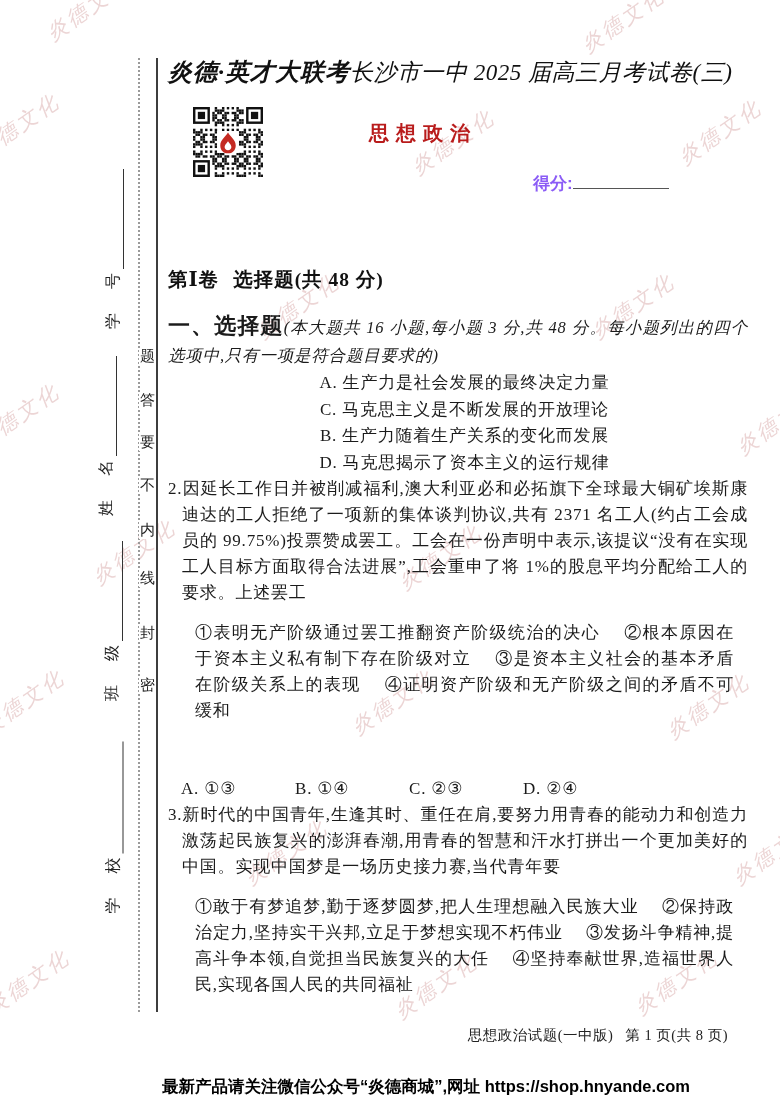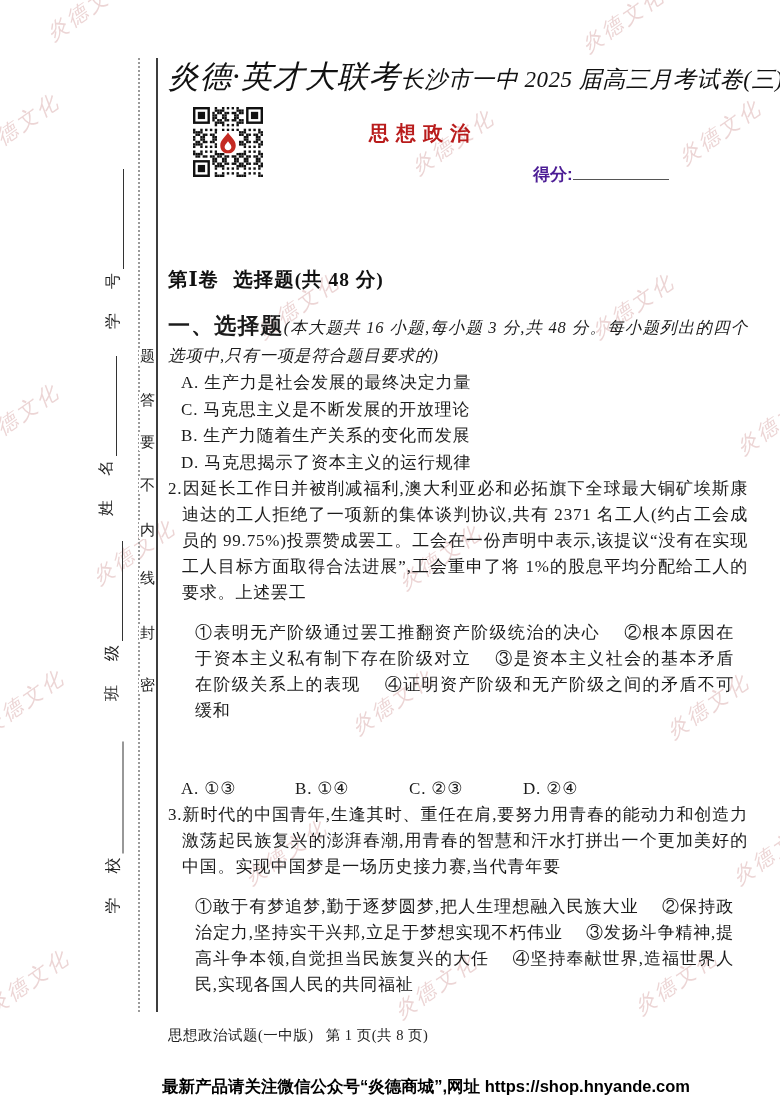--- a/index.html
+++ b/index.html
@@ -24,58 +24,58 @@
     position:absolute;height:22px;display:flex;align-items:flex-end;
     transform:rotate(-90deg);font-size:16px;color:#222;white-space:nowrap;
   }
   .id-field .fl{letter-spacing:4px;}
   .id-field .blank{display:inline-block;width:100px;height:17px;border-bottom:1.6px solid #333;}
   
   .exam-title{
     position:absolute;left:168px;top:56px;width:580px;white-space:nowrap;
     font-size:23px;color:#111;
   }
-  .exam-title .brand{font-weight:normal;font-style:italic;font-size:31px;letter-spacing:1px;}
+  .exam-title .brand{font-weight:bold;font-style:italic;font-size:24px;letter-spacing:1px;}
   .exam-title .rest{font-style:italic;letter-spacing:0.5px;margin-top:36px;}
   .qr{position:absolute;left:193px;top:107px;width:70px;height:70px;}
   .subject{
     position:absolute;left:358px;top:120px;width:130px;text-align:center;
     font-family:"Liberation Sans","DejaVu Sans",sans-serif;font-weight:bold;
     font-size:20px;letter-spacing:7px;color:#b91c1c;white-space:nowrap;
   }
   .score{
-    position:absolute;left:533px;top:163px;font-family:"Liberation Sans","DejaVu Sans",sans-serif;
-    font-weight:bold;font-size:17px;color:#4c1d95;
+    position:absolute;left:533px;top:172px;font-family:"Liberation Sans","DejaVu Sans",sans-serif;
+    font-weight:bold;font-size:17px;color:#8b5cf6;
   }
   .score .score-line{display:inline-block;width:96px;height:14px;border-bottom:1.6px solid #555;}
   .intro{
     position:absolute;left:168px;top:194px;width:578px;margin:0;
     font-size:17px;line-height:30px;letter-spacing:0.8px;text-align:justify;text-indent:2em;
   }
   
   .main{position:absolute;left:168px;top:264px;width:580px;}
   .part-header{
     text-align:left;font-weight:bold;font-size:19.5px;line-height:32px;
     margin:0 0 16px 0;color:#111;letter-spacing:1px;
   }
   .part-header .pt{margin-left:14px;}
   .directions{margin:0;font-size:16.5px;line-height:28px;letter-spacing:0.8px;text-align:justify;}
   .directions .lead{font-weight:bold;font-style:normal;font-family:"Liberation Sans","DejaVu Sans",sans-serif;font-size:22px;}
   .directions .body{font-style:italic;}
   .question{margin:0;font-size:17px;line-height:26px;letter-spacing:0.8px;}
   .q-stem{padding-left:14px;text-indent:-14px;text-align:justify;margin:0;}
   .q-statements{padding-left:13px;text-align:justify;margin:14px;}
-  .q-options-col{padding-left:13px;margin:0;}
+  .q-options-col{padding-left:13px;margin:0;text-align:center;}
   .q-options-col div{line-height:26.5px;}
   .q-options-row{padding-left:13px;margin:0;display:flex;}
   .q-options-row span{width:114px;margin-top:38px;}
   .q-options-row span:last-child{width:auto;}
   
   .footer{
-    position:absolute;left:168px;top:1026px;width:560px;text-align:left;
+    position:absolute;left:168px;top:1026px;width:560px;text-align:right;
     font-size:14.5px;color:#222;letter-spacing:0.5px;
   }
   .footer .pg{margin-left:12px;}
   .promo{
     position:absolute;left:162px;top:1076px;width:600px;
     font-family:"Liberation Sans","DejaVu Sans",sans-serif;font-weight:bold;
     font-size:16.5px;color:#000;white-space:nowrap;
   }
 </style>
 </head>

